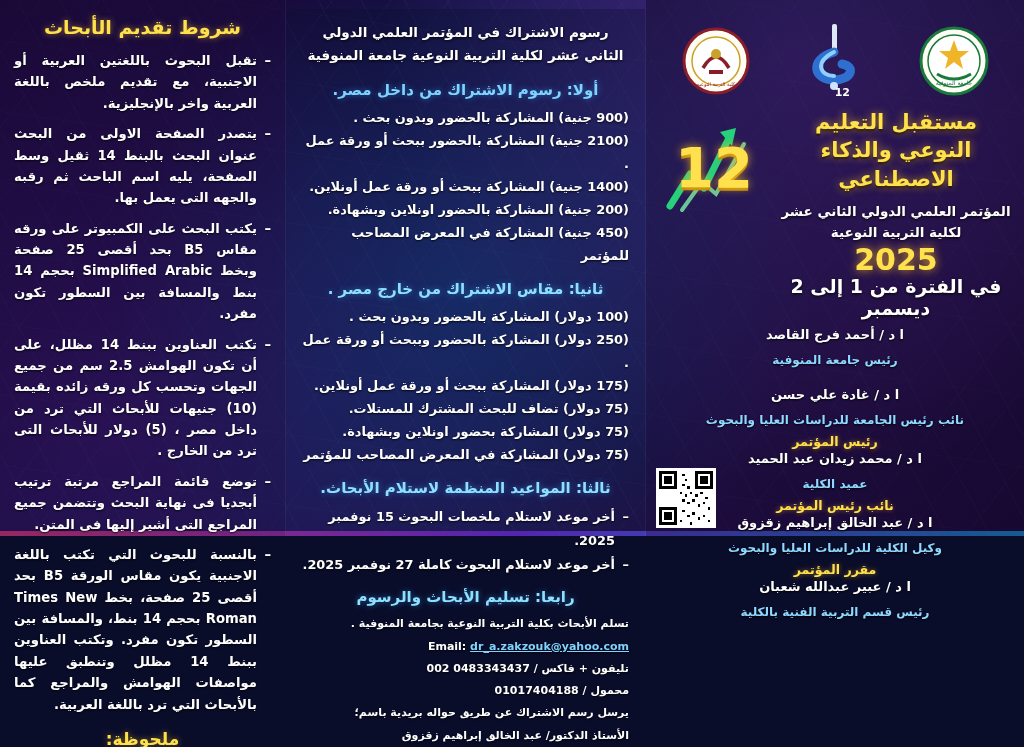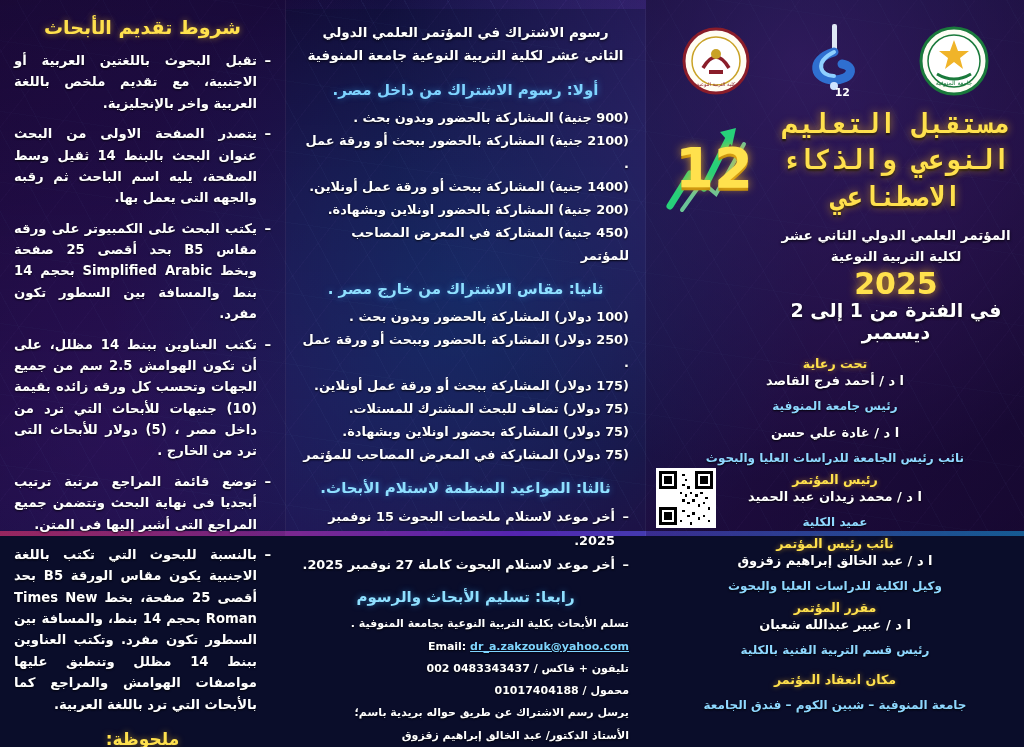--- a/index.html
+++ b/index.html
@@ -107,23 +107,22 @@
     display:flex;align-items:center;justify-content:center;
   }
   .badge12 .num{
     font-size:56px;font-weight:bold;color:#ffe14d;line-height:1;
     text-shadow:0 0 10px rgba(255,190,30,.8),0 3px 0 #b8860b;
     transform:translateY(6px);
   }
   .arrows{position:absolute;inset:0;}
   .hero-text{flex:1;text-align:center;padding-top:6px;}
   .t-main{
-    color:#ffe14d;font-size:27px;font-weight:bold;line-height:1.35;
+    color:#ffe14d;font-size:21px;font-weight:bold;line-height:1.35;
     text-shadow:0 0 8px rgba(255,190,30,.65),0 2px 2px rgba(0,0,0,.8);
-    font-family:Liberation Mono, monospace;
   }
   .t-sub{
     color:#ffffff;font-size:13.5px;font-weight:bold;line-height:1.55;margin-top:8px;
     text-shadow:0 1px 3px rgba(0,0,0,.9);
   }
   .t-year{
     color:#ffe14d;font-size:30px;font-weight:bold;line-height:1;margin-top:2px;
     text-shadow:0 0 10px rgba(255,190,30,.8);
   }
   .t-period{
@@ -255,44 +254,39 @@
       </div>
       <div class="hero-text">
         <div class="t-main">مستقبل التعليم النوعي والذكاء الاصطناعي</div>
         <div class="t-sub">المؤتمر العلمي الدولي الثاني عشر لكلية التربية النوعية</div>
         <div class="t-year">2025</div>
         <div class="t-period">في الفترة من 1 إلى 2 ديسمبر</div>
       </div>
     </div>
 
     <div class="people">
-      <div class="role">تحت رعاية</div>
       <div class="pname">ا د / أحمد فرج القاصد</div>
       <div class="ptitle">رئيس جامعة المنوفية</div>
 
-      <div class="pname" style="margin-top:12px">ا د / غادة علي حسن</div>
+      <div class="pname" style="margin-top:20px">ا د / غادة علي حسن</div>
       <div class="ptitle">نائب رئيس الجامعة للدراسات العليا والبحوث</div>
 
       <div class="role">رئيس المؤتمر</div>
       <div class="pname">ا د / محمد زيدان عبد الحميد</div>
       <div class="ptitle">عميد الكلية</div>
 
       <div class="role">نائب رئيس المؤتمر</div>
       <div class="pname">ا د / عبد الخالق إبراهيم زقزوق</div>
       <div class="ptitle">وكيل الكلية للدراسات العليا والبحوث</div>
 
       <div class="role">مقرر المؤتمر</div>
       <div class="pname">ا د / عبير عبدالله شعبان</div>
       <div class="ptitle">رئيس قسم التربية الفنية بالكلية</div>
     </div>
 
-    <div class="venue">
-      <div class="role">مكان انعقاد المؤتمر</div>
-      <div class="ptitle">جامعة المنوفية – شبين الكوم – فندق الجامعة</div>
-    </div>
 
     <div class="qr">
       <svg viewBox="0 0 21 21" width="54" height="54" shape-rendering="crispEdges" aria-hidden="true">
         <rect width="21" height="21" fill="#fff"></rect>
         <g fill="#000">
           <rect x="0" y="0" width="7" height="1"></rect>
             <rect x="0" y="6" width="7" height="1"></rect>
           <rect x="0" y="0" width="1" height="7"></rect>
             <rect x="6" y="0" width="1" height="7"></rect>
           <rect x="2" y="2" width="3" height="3"></rect>

